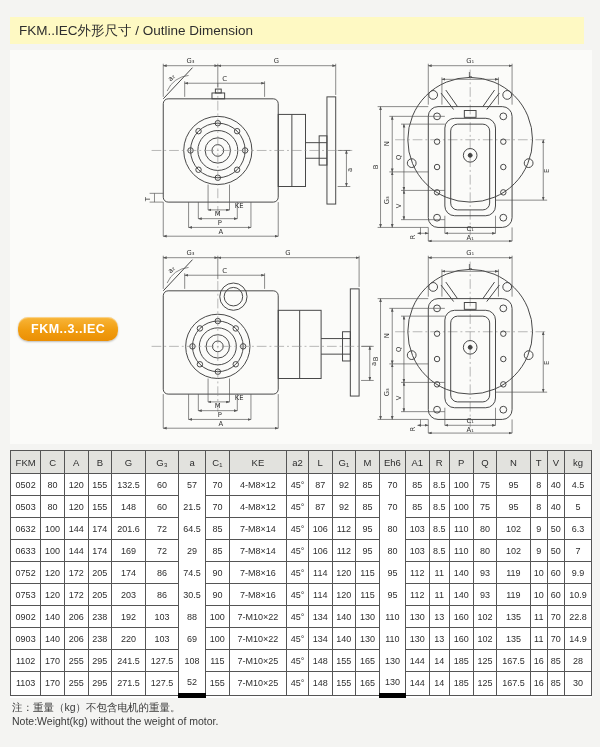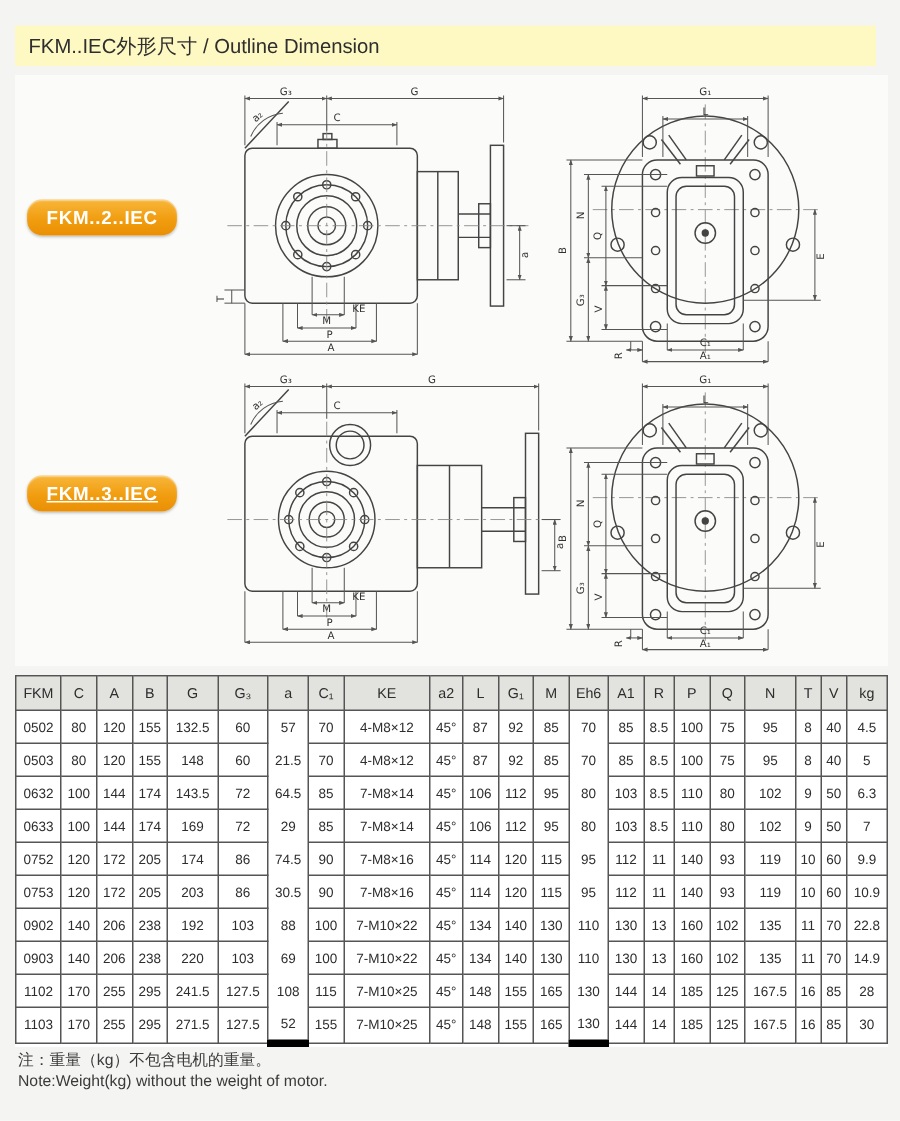--- a/index.html
+++ b/index.html
@@ -24,21 +24,21 @@
   }
   .badge{
     position:absolute;left:8px;
     padding:5px 13px;
     border-radius:10px;
     background:linear-gradient(180deg,#f8b63a 0%,#f19d10 55%,#ea8f05 100%);
     color:#fff;font-weight:700;font-size:12.5px;letter-spacing:.5px;
     box-shadow:0 1px 2px rgba(0,0,0,.25), inset 0 1px 1px rgba(255,255,255,.45);
   }
   .badge-1{top:83px;}
-  .badge-2{top:267px;text-decoration:underline;}
+  .badge-2{top:267px;}
   .drawing{position:absolute;left:128px;}
   .drawing-1{top:4px;}
   .drawing-2{top:196px;}
   svg text{font-family:"DejaVu Sans","Liberation Sans",sans-serif;}
   .dimtxt{font-size:7px;fill:#333;}
   .dim-table{
     position:absolute;left:10px;top:450px;width:582px;
     border-collapse:collapse;background:#fff;
     table-layout:auto;
   }
@@ -61,21 +61,20 @@
 </style>
 </head>
 <body>
 
 <div class="title-bar">
   <span>FKM..IEC外形尺寸 / Outline Dimension</span>
 </div>
 
 <div class="drawing-panel">
 
-  <div class="badge badge-1">FKM..2..IEC</div>
   <div class="badge badge-2">FKM..3..IEC</div>
 
   <svg class="drawing drawing-1" width="450" height="190" viewBox="0 0 450 195">
     <defs>
       <marker id="arw1" markerWidth="7" markerHeight="6" refX="5" refY="2" orient="auto-start-reverse">
         <path d="M0,0L5.5,2L0,4z" fill="#555"></path>
       </marker>
     </defs>
 
     <g stroke="#444" fill="none" stroke-width="1">
@@ -450,21 +449,21 @@
         <td>95</td>
         <td>8</td>
         <td>40</td>
         <td>5</td>
       </tr>
       <tr>
         <td>0632</td>
         <td>100</td>
         <td>144</td>
         <td>174</td>
-        <td>143.5</td>
+        <td>201.6</td>
         <td>72</td>
         <td class="merge-col">64.5</td>
         <td>85</td>
         <td>7-M8×14</td>
         <td>45°</td>
         <td>106</td>
         <td>112</td>
         <td>95</td>
         <td class="merge-col">80</td>
         <td>103</td>

